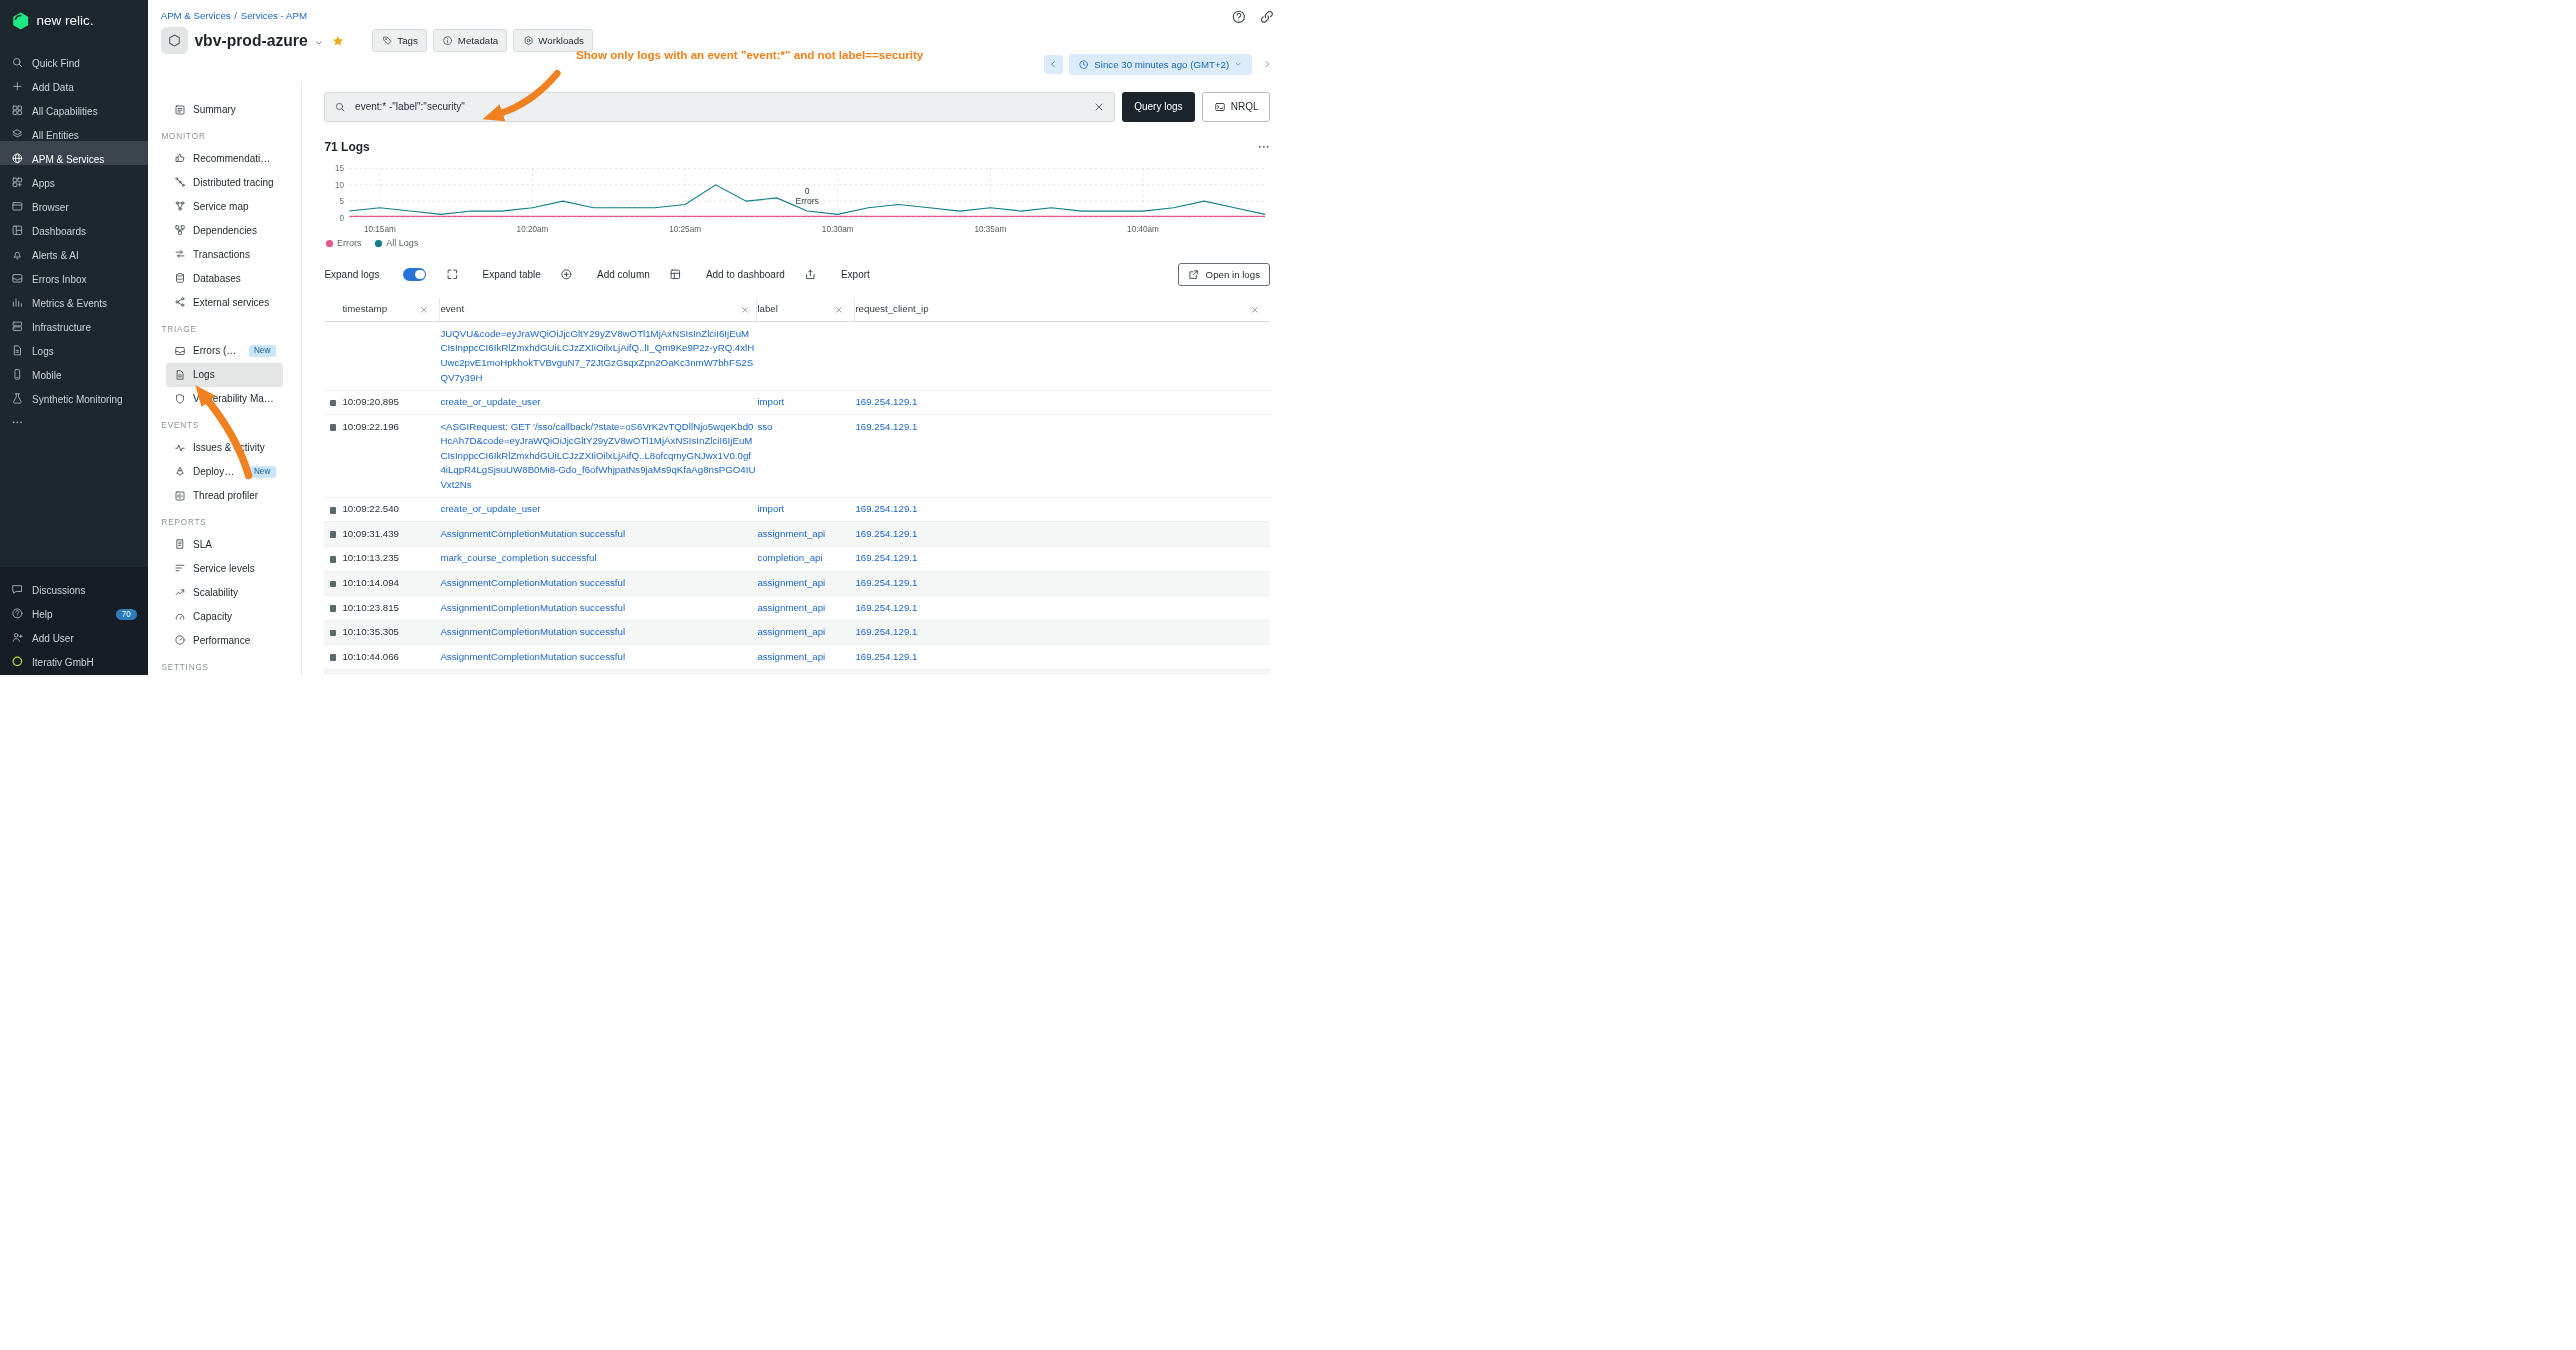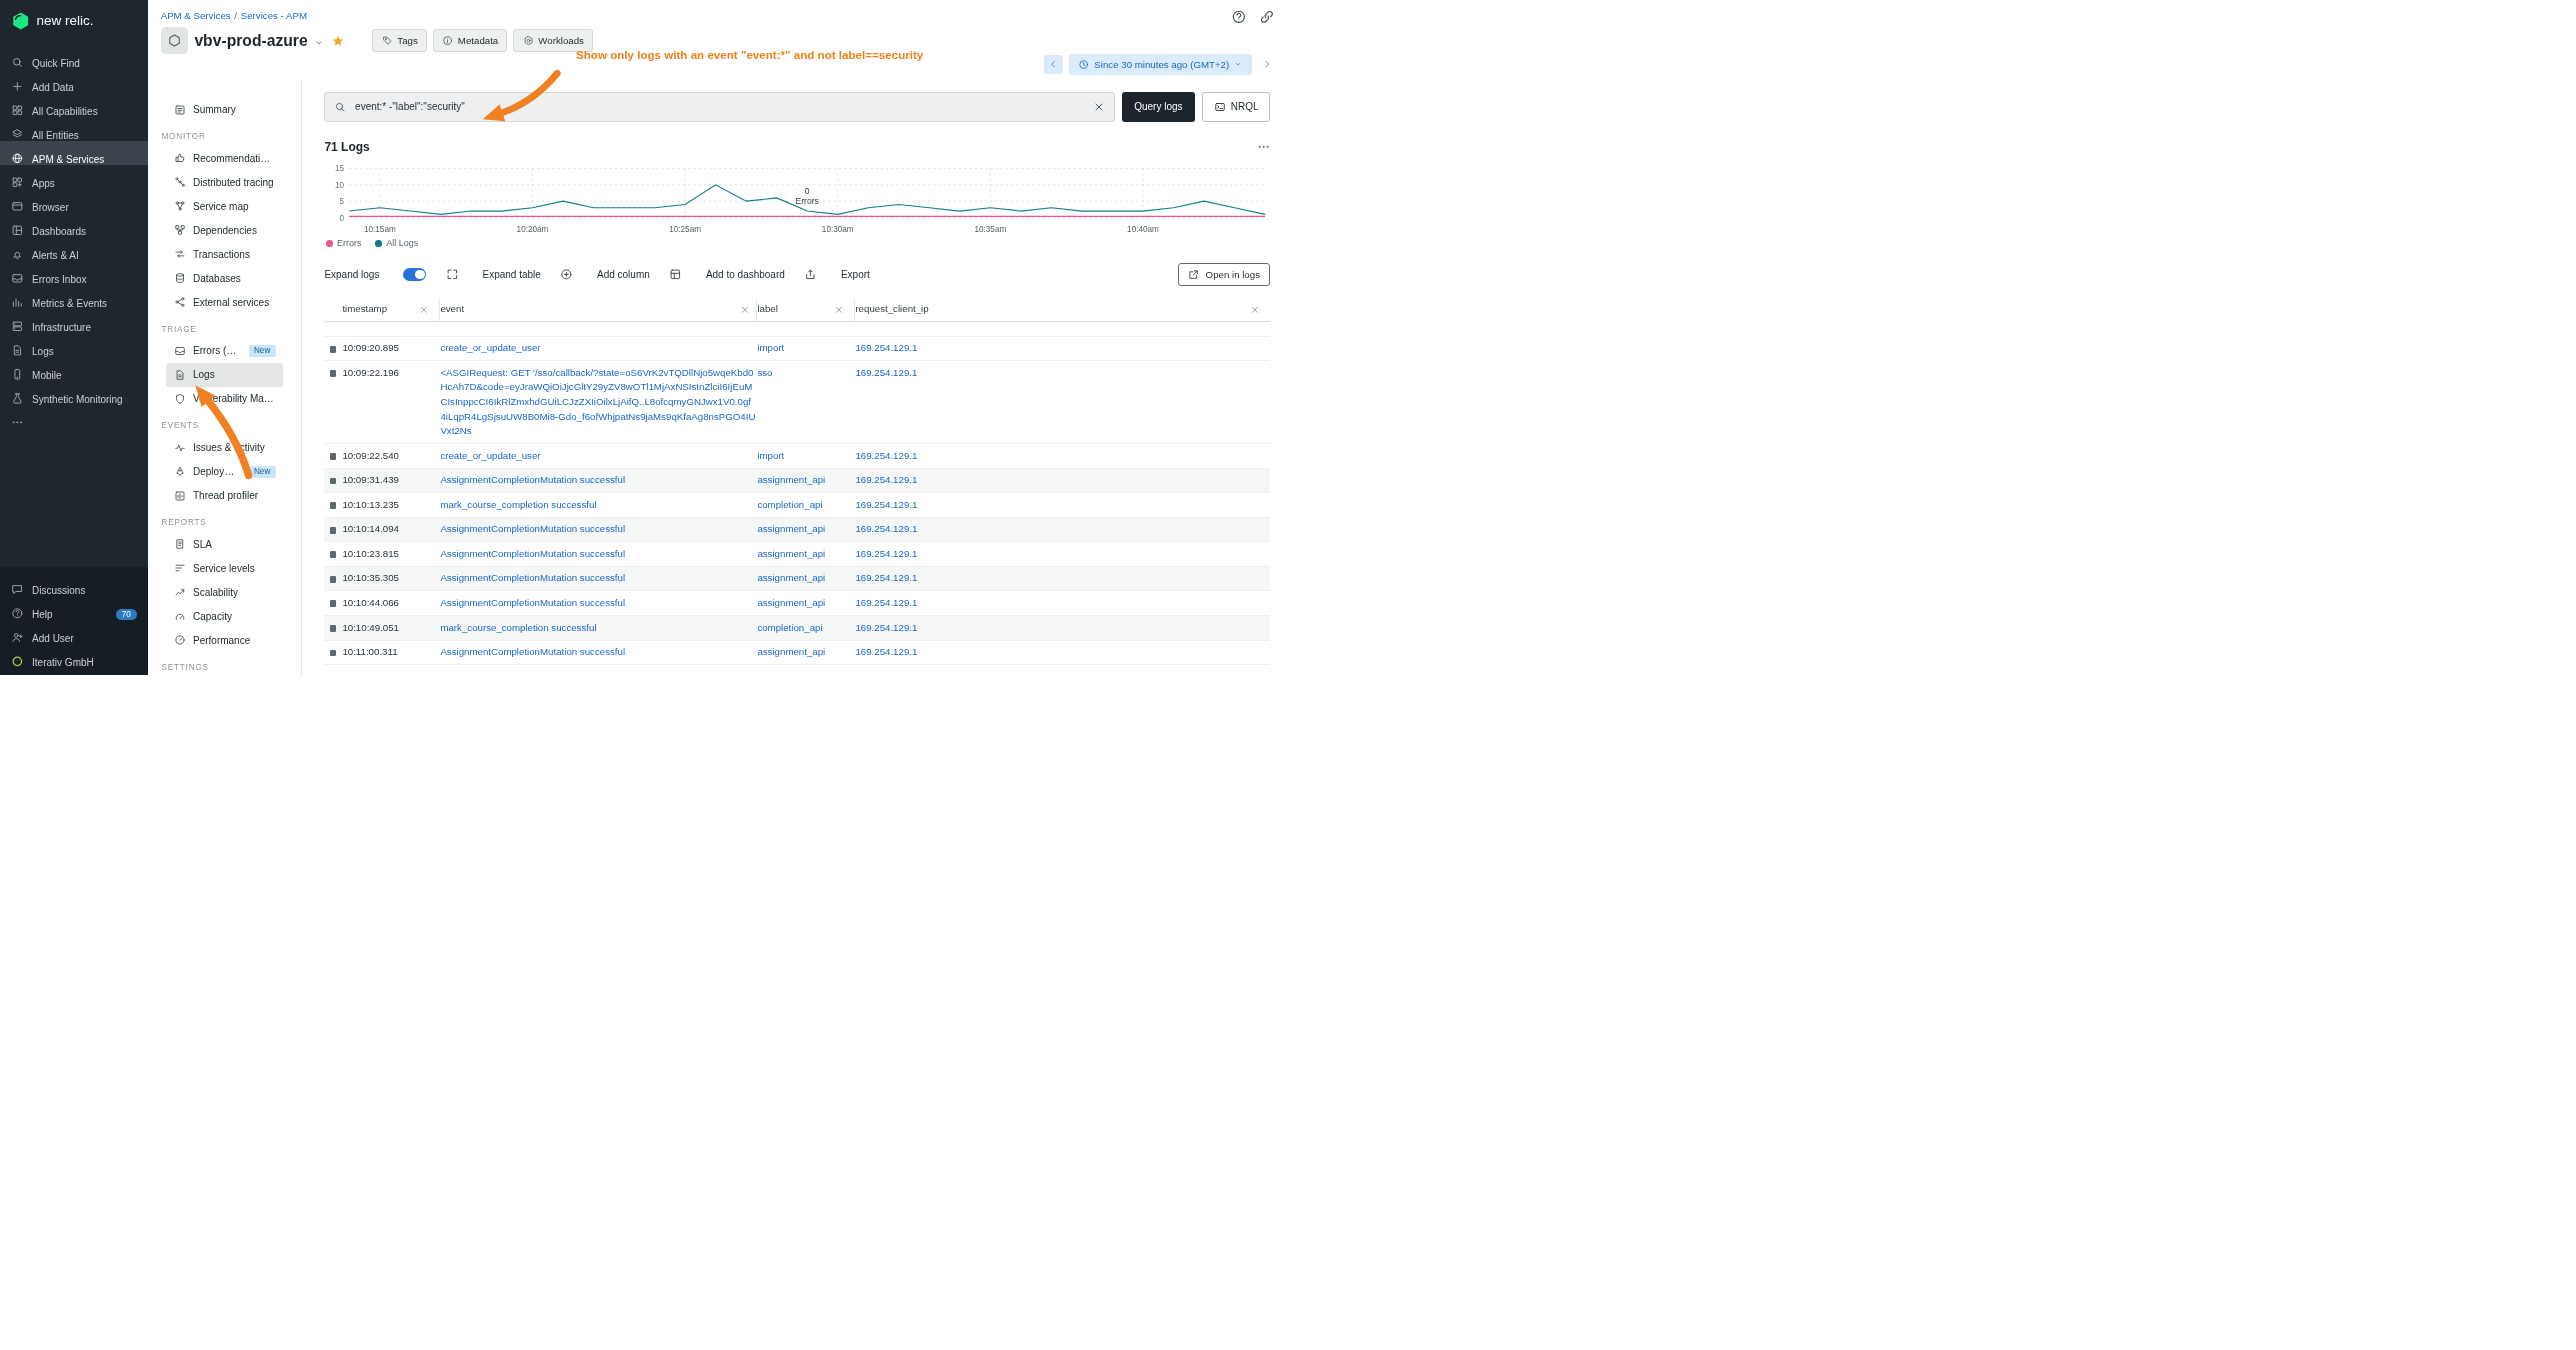--- a/index.html
+++ b/index.html
@@ -767,20 +767,21 @@
                 <span class="hx" data-icon="x">
                   <svg viewBox="0 0 24 24" fill="none" stroke="currentColor" stroke-width="1.7" stroke-linecap="round" stroke-linejoin="round">
                     <path d="M6 6l12 12M18 6 6 18"></path>
                   </svg>
                 </span>
               </div>
             </div>
             <div class="trow dr">
               <div class="tc c0"></div>
               <div class="tc c1 ts"></div>
+              <div class="tc c2"><span class="lnk">JUQVU&amp;code=eyJraWQiOiJjcGltY29yZV8wOTl1MjAxNSIsInZlciI6IjEuMCIsInppcCI6IkRlZmxhdGUiLCJzZXIiOilxLjAifQ..lI_Qm9Ke9P2z-yRQ.4xlHUwc2pvE1moHpkhokTVBvguN7_72JtGzGsqxZpn2OaKc3nmW7bhFS2SQV7y39H</span></div>
               <div class="tc c3"></div>
               <div class="tc c4"></div>
             </div>
             <div class="trow dr">
               <div class="tc c0">
                 <span class="chk"></span>
               </div>
               <div class="tc c1 ts">10:09:20.895</div>
               <div class="tc c2"><span class="lnk">create_or_update_user</span></div>
               <div class="tc c3"><span class="lnk">import</span></div>

